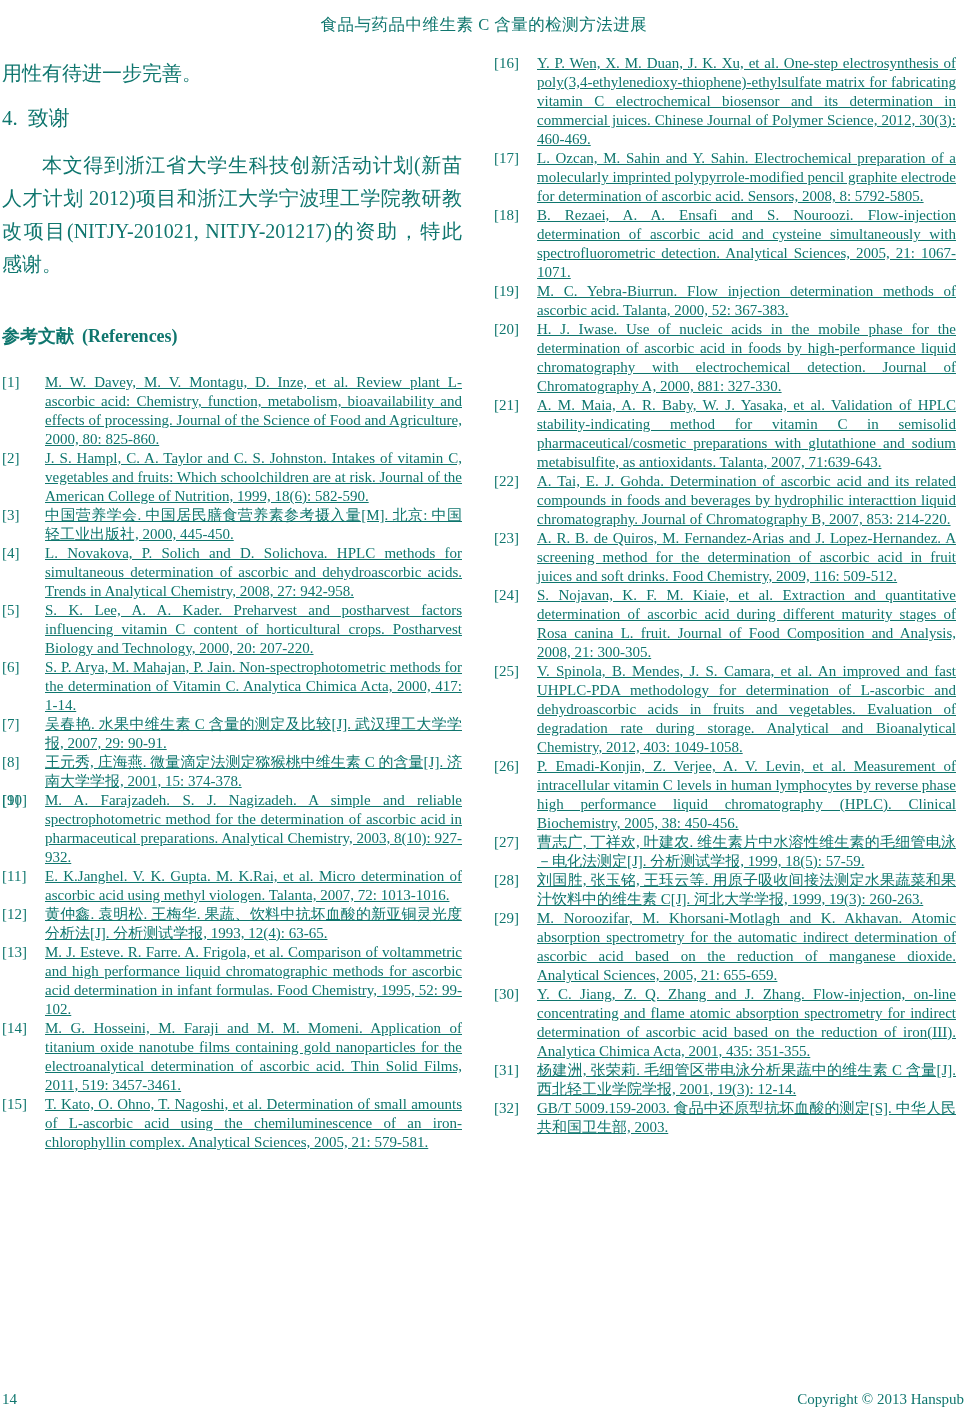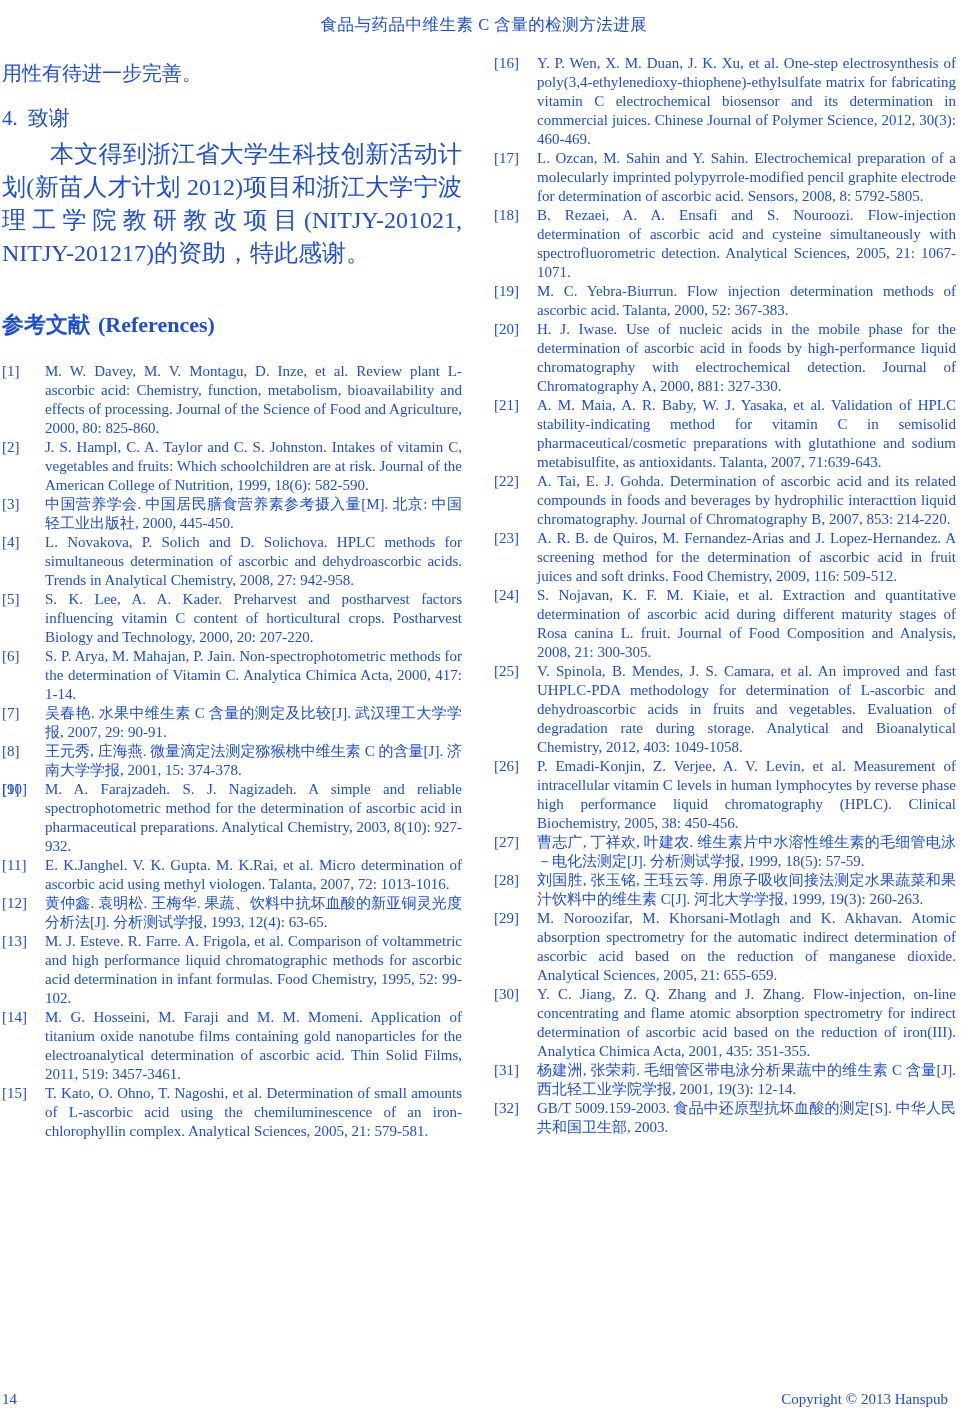--- a/index.html
+++ b/index.html
@@ -2,21 +2,21 @@
 <html><head>
 <meta charset="utf-8">
 <style>
   * { margin: 0; padding: 0; box-sizing: border-box; }
   html, body { background: #ffffff; }
   .page {
     position: relative;
     width: 968px;
     height: 1414px;
     background: #ffffff;
-    color: #1d4ed8;
+    color: #0f766e;
     font-family: "Liberation Serif", "DejaVu Serif", serif;
     overflow: hidden;
   }
   .header-title {
     padding-top: 13px;
     text-align: center;
     font-size: 16.5px;
     line-height: 24px;
     letter-spacing: 0.5px;
   }
@@ -41,54 +41,54 @@
   }
   .section-heading .h-num {
     font-family: "Liberation Serif", "DejaVu Serif", serif;
     margin-right: 10px;
   }
   .section-heading .h-cn,
   .refs-heading .h-cn {
     font-family: "Liberation Sans", "DejaVu Sans", sans-serif;
   }
   .ack-paragraph {
-    margin-top: 6px;
-    font-size: 24px;
+    margin-top: 17px;
+    font-size: 20px;
     line-height: 33px;
     text-align: justify;
     text-indent: 2em;
   }
   .refs-heading {
     margin-top: 40px;
-    font-size: 22px;
+    font-size: 18px;
     line-height: 30px;
     font-weight: bold;
   }
   .refs-heading .h-en {
     font-family: "Liberation Serif", "DejaVu Serif", serif;
     margin-left: 8px;
   }
-  .ref-list { margin-top: 22px; }
+  .ref-list { margin-top: 22px; text-decoration: underline; }
   .col-right .ref-list { margin-top: 17px; }
   .ref {
     position: relative;
     padding-left: 43px;
     font-size: 15px;
     line-height: 19px;
     text-align: justify;
   }
   .ref-num {
     position: absolute;
     left: 0;
     top: 0;
   }
   .footer {
     position: absolute;
     left: 2px;
-    right: 20px;
+    right: 4px;
     bottom: 5px;
     display: flex;
     justify-content: space-between;
     font-size: 15px;
     line-height: 20px;
   }
 </style>
 </head>
 <body>
 

